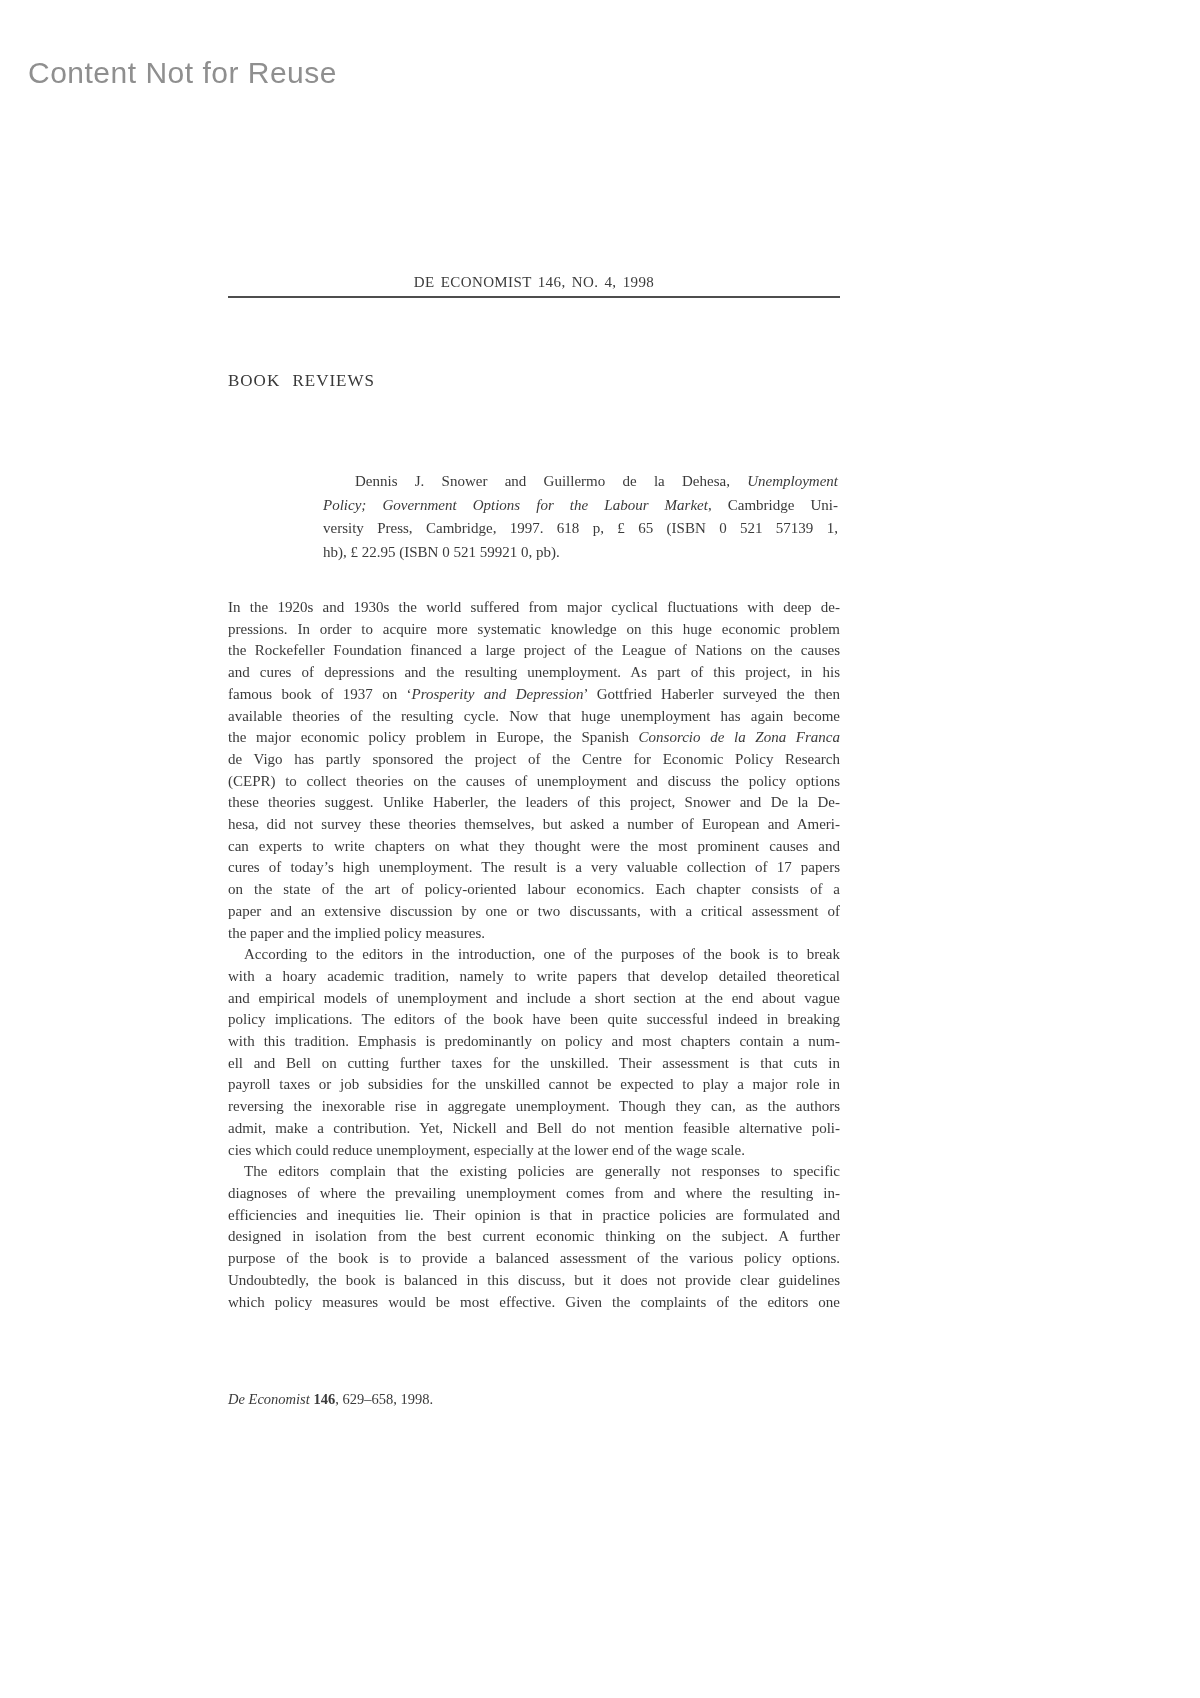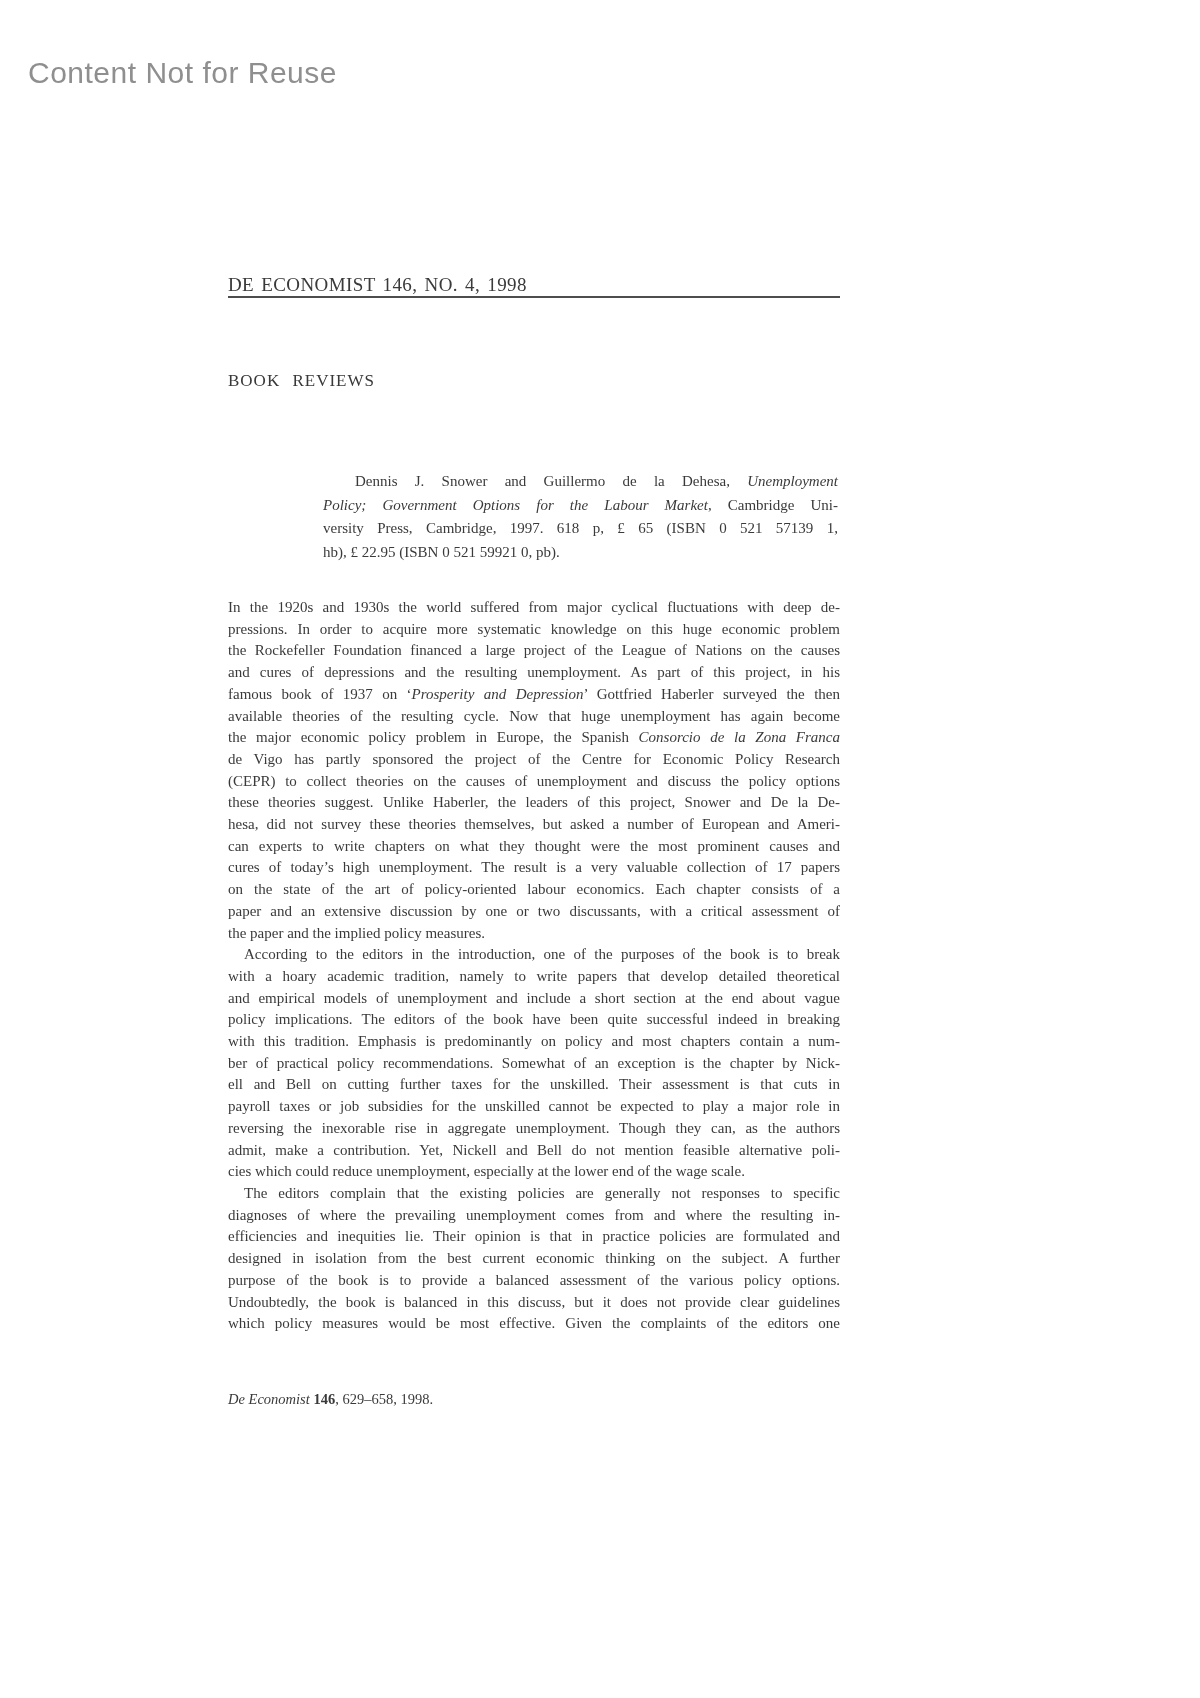--- a/index.html
+++ b/index.html
@@ -28,21 +28,22 @@
     left: 228px;
     width: 612px;
     top: 0;
     height: 100%;
   }
   .journal-header {
     position: absolute;
     top: 274px;
     left: 0;
     width: 100%;
-    font-size: 19px;
+    text-align: center;
+    font-size: 15px;
     letter-spacing: 0.4px;
     word-spacing: 2px;
     color: #3a3a3a;
     white-space: nowrap;
   }
   .header-rule {
     position: absolute;
     top: 296px;
     left: 0;
     width: 100%;
@@ -134,21 +135,20 @@
           <div class="tline"><span>on the state of the art of policy-oriented labour economics. Each chapter consists of a</span></div>
           <div class="tline"><span>paper and an extensive discussion by one or two discussants, with a critical assessment of</span></div>
           <div class="tline tlast"><span>the paper and the implied policy measures.</span></div>
         </div>
       <div>
           <div class="tline" style="text-indent: 16px;"><span>According to the editors in the introduction, one of the purposes of the book is to break</span></div>
           <div class="tline"><span>with a hoary academic tradition, namely to write papers that develop detailed theoretical</span></div>
           <div class="tline"><span>and empirical models of unemployment and include a short section at the end about vague</span></div>
           <div class="tline"><span>policy implications. The editors of the book have been quite successful indeed in breaking</span></div>
           <div class="tline"><span>with this tradition. Emphasis is predominantly on policy and most chapters contain a num-</span></div>
-          <div class="tline"><span>ber of practical policy recommendations. Somewhat of an exception is the chapter by Nick-</span></div>
           <div class="tline"><span>ell and Bell on cutting further taxes for the unskilled. Their assessment is that cuts in</span></div>
           <div class="tline"><span>payroll taxes or job subsidies for the unskilled cannot be expected to play a major role in</span></div>
           <div class="tline"><span>reversing the inexorable rise in aggregate unemployment. Though they can, as the authors</span></div>
           <div class="tline"><span>admit, make a contribution. Yet, Nickell and Bell do not mention feasible alternative poli-</span></div>
           <div class="tline tlast"><span>cies which could reduce unemployment, especially at the lower end of the wage scale.</span></div>
         </div>
       <div>
           <div class="tline" style="text-indent: 16px;"><span>The editors complain that the existing policies are generally not responses to specific</span></div>
           <div class="tline"><span>diagnoses of where the prevailing unemployment comes from and where the resulting in-</span></div>
           <div class="tline"><span>efficiencies and inequities lie. Their opinion is that in practice policies are formulated and</span></div>

